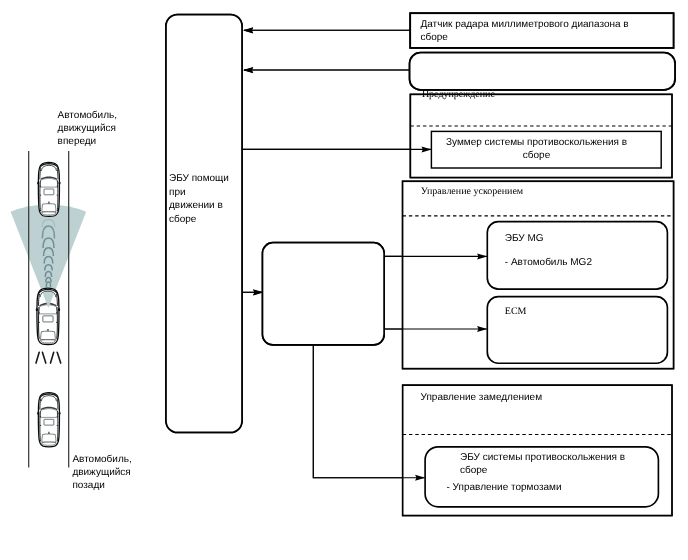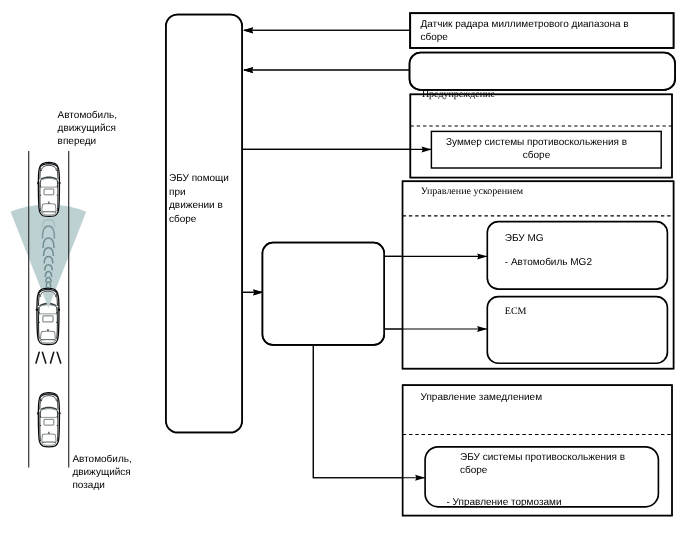--- a/index.html
+++ b/index.html
@@ -195,14 +195,14 @@
   <div class="txt" style="left:421.9px;top:88px;font-family:Liberation Serif, serif;">Предупреждение</div>
   <div class="txt" style="left:446px;top:135.7px;text-align:center;">Зуммер системы противоскольжения в
 сборе</div>
   <div class="txt" style="left:420.8px;top:185px;font-family:Liberation Serif, serif;">Управление ускорением</div>
   <div class="txt" style="left:504.8px;top:232px;">ЭБУ MG</div>
   <div class="txt" style="left:504.8px;top:255.5px;">- Автомобиль MG2</div>
   <div class="txt" style="left:504.8px;top:305px;font-family:Liberation Serif, serif;">ECM</div>
   <div class="txt" style="left:420.5px;top:390.5px;">Управление замедлением</div>
   <div class="txt" style="left:460px;top:450.5px;">ЭБУ системы противоскольжения в
 сборе</div>
-  <div class="txt" style="left:446.5px;top:496px;">- Управление тормозами</div>
+  <div class="txt" style="left:446.5px;top:481px;">- Управление тормозами</div>
 </div>
 
 </body></html>

